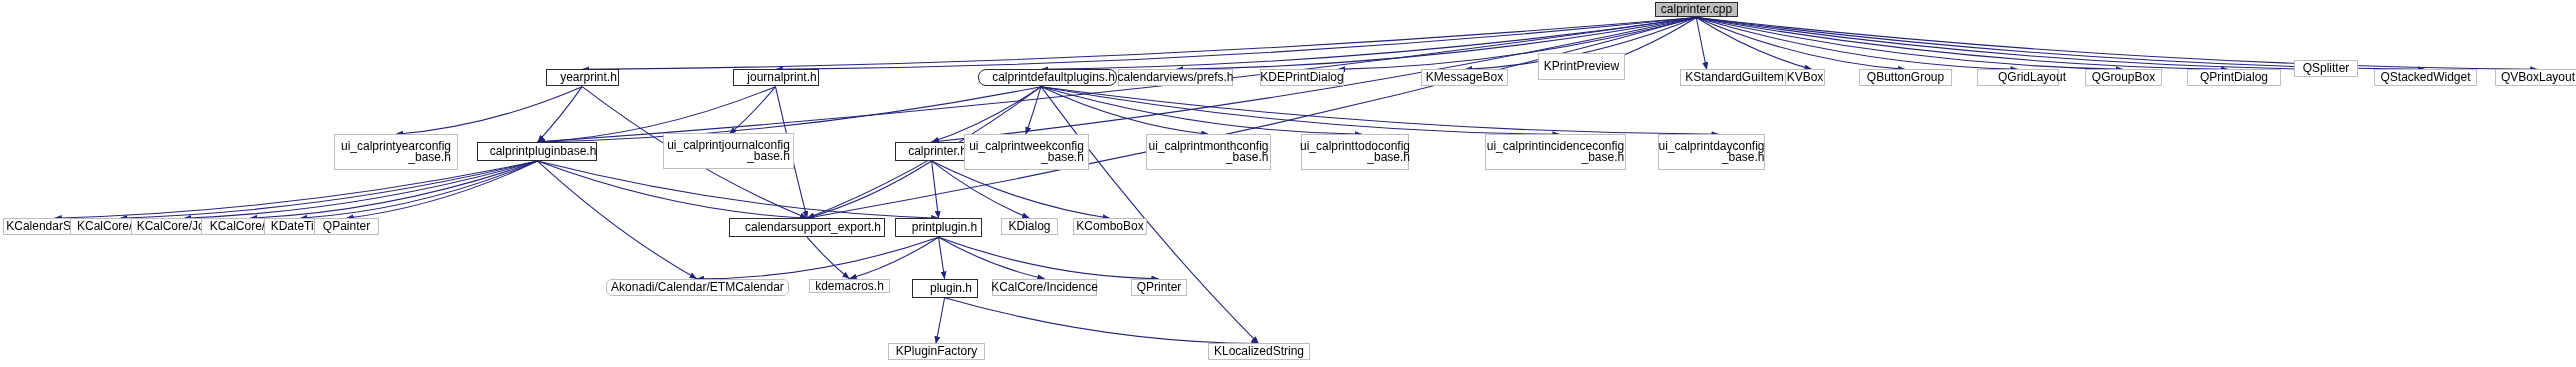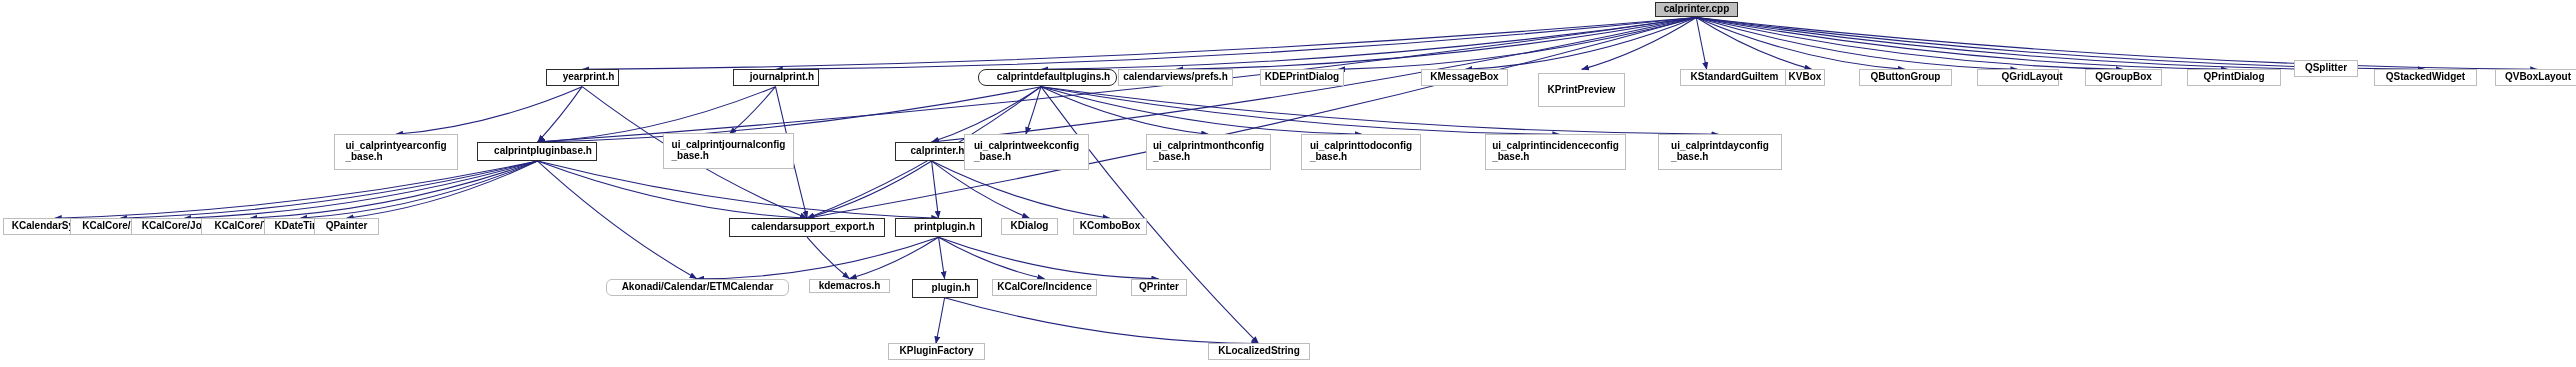--- a/index.html
+++ b/index.html
@@ -1,22 +1,22 @@
 <!DOCTYPE html>
 <html style="font-size:14px"><head>
 <meta charset="utf-8">
 <style>
   html,body{margin:0;padding:0;background:#ffffff;}
   #canvas{position:relative;width:2576px;height:368px;background:#ffffff;
           font-family:"Liberation Sans", sans-serif;overflow:hidden;}
   #edges{position:absolute;left:0;top:0;width:2576px;height:368px;}
   .node{position:absolute;box-sizing:border-box;display:flex;align-items:center;
-        justify-content:center;text-align:left;background:#ffffff;
-        border:0.9px solid #bdbdbd;color:#000000;font-size:10px;line-height:10.8px;
-        white-space:pre-line;z-index:5;font-weight:bold;}
+        justify-content:center;text-align:right;background:#ffffff;
+        border:0.9px solid #bdbdbd;color:#000000;font-size:12px;line-height:10.8px;
+        white-space:pre-line;z-index:5;}
   .node.bold{border:1.4px solid #2b2b2b;padding-left:12px;}
   .node.root{border:1.4px solid #2b2b2b;background:#bfbfbf;}
 </style>
 </head>
 <body>
 
 <div id="canvas">
   <svg id="edges" viewBox="0 0 2978 425" xmlns="http://www.w3.org/2000/svg">
       <defs>
         <marker id="ah" markerWidth="9" markerHeight="7" refX="8.4" refY="3.5" orient="auto" markerUnits="userSpaceOnUse">
@@ -79,45 +79,45 @@
       <path d="M1092,344 Q1273.5,395.8 1455,397" fill="none" stroke="#22247c" stroke-width="1.25" marker-end="url(#ah)"></path>
       <path d="M1203.5,100 Q1329.25,270.632 1455,397" fill="none" stroke="#22247c" stroke-width="1.25" marker-end="url(#ah)"></path>
     </svg>
 <div class="node root" style="left: 1655px; top: 1.7px; width: 83px; height: 15.6px;">calprinter.cpp</div>
     <div class="node bold" style="left: 546px; top: 69px; width: 73px; height: 17.3px;">yearprint.h</div>
     <div class="node bold" style="left: 733px; top: 69px; width: 86px; height: 17.3px;">journalprint.h</div>
     <div class="node bold" style="left: 978px; top: 69px; width: 139px; height: 17.3px; border-radius: 8px;">calprintdefaultplugins.h</div>
     <div class="node" style="left: 1118px; top: 69px; width: 115px; height: 17.3px;">calendarviews/prefs.h</div>
     <div class="node" style="left: 1260px; top: 69px; width: 84px; height: 17.3px;">KDEPrintDialog</div>
     <div class="node" style="left: 1421px; top: 69px; width: 87px; height: 17.3px;">KMessageBox</div>
-    <div class="node" style="left: 1538px; top: 73px; width: 87px; height: 34px;">KPrintPreview</div>
+    <div class="node" style="left: 1538px; top: 53px; width: 87px; height: 27px;">KPrintPreview</div>
     <div class="node" style="left: 1652px; top: 69px; width: 109px; height: 17.3px; margin-left: 28px;">KStandardGuiItem</div>
     <div class="node" style="left: 1785px; top: 69px; width: 40px; height: 17.3px;">KVBox</div>
     <div class="node" style="left: 1859px; top: 69px; width: 93px; height: 17.3px;">QButtonGroup</div>
     <div class="node" style="left: 1977px; top: 69px; width: 82px; height: 17.3px; padding-left: 28px;">QGridLayout</div>
     <div class="node" style="left: 2085px; top: 69px; width: 77px; height: 17.3px;">QGroupBox</div>
     <div class="node" style="left: 2187px; top: 69px; width: 94px; height: 17.3px;">QPrintDialog</div>
     <div class="node" style="left: 2294px; top: 60px; width: 64px; height: 17.3px;">QSplitter</div>
     <div class="node" style="left: 2374px; top: 69px; width: 103px; height: 17.3px;">QStackedWidget</div>
     <div class="node" style="left: 2495px; top: 69px; width: 86px; height: 17.3px;">QVBoxLayout</div>
     <div class="node" style="left: 334px; top: 134px; width: 124px; height: 36px;">ui_calprintyearconfig
 _base.h</div>
     <div class="node bold" style="left: 477px; top: 142px; width: 120px; height: 19px;">calprintpluginbase.h</div>
     <div class="node" style="left: 663px; top: 133px; width: 131px; height: 36px;">ui_calprintjournalconfig
 _base.h</div>
     <div class="node bold" style="left: 895px; top: 142px; width: 73px; height: 19px;">calprinter.h</div>
     <div class="node" style="left: 964px; top: 134px; width: 125px; height: 36px;">ui_calprintweekconfig
 _base.h</div>
     <div class="node" style="left: 1146px; top: 134px; width: 125px; height: 36px;">ui_calprintmonthconfig
 _base.h</div>
-    <div class="node" style="left: 1301px; top: 134px; width: 120px; height: 36px;">ui_calprinttodoconfig
+    <div class="node" style="left: 1301px; top: 134px; width: 108px; height: 36px;">ui_calprinttodoconfig
 _base.h</div>
     <div class="node" style="left: 1485px; top: 134px; width: 141px; height: 36px;">ui_calprintincidenceconfig
 _base.h</div>
-    <div class="node" style="left: 1658px; top: 134px; width: 124px; height: 36px;">ui_calprintdayconfig
+    <div class="node" style="left: 1658px; top: 134px; width: 107px; height: 36px;">ui_calprintdayconfig
 _base.h</div>
     <div class="node" style="left: 2.6px; top: 218px; width: 104px; height: 17.3px;">KCalendarSystem</div>
     <div class="node" style="left: 70px; top: 218px; width: 100px; height: 17.3px;">KCalCore/Event</div>
     <div class="node" style="left: 131px; top: 218px; width: 106px; height: 17.3px;">KCalCore/Journal</div>
     <div class="node" style="left: 201px; top: 218px; width: 99px; height: 17.3px;">KCalCore/Todo</div>
     <div class="node" style="left: 264px; top: 218px; width: 73px; height: 17.3px;">KDateTime</div>
     <div class="node" style="left: 314px; top: 218px; width: 65px; height: 17.3px;">QPainter</div>
     <div class="node bold" style="left: 729px; top: 218px; width: 156px; height: 19px;">calendarsupport_export.h</div>
     <div class="node bold" style="left: 895px; top: 218px; width: 87px; height: 19px;">printplugin.h</div>
     <div class="node" style="left: 1001px; top: 218px; width: 57px; height: 17.3px;">KDialog</div>

